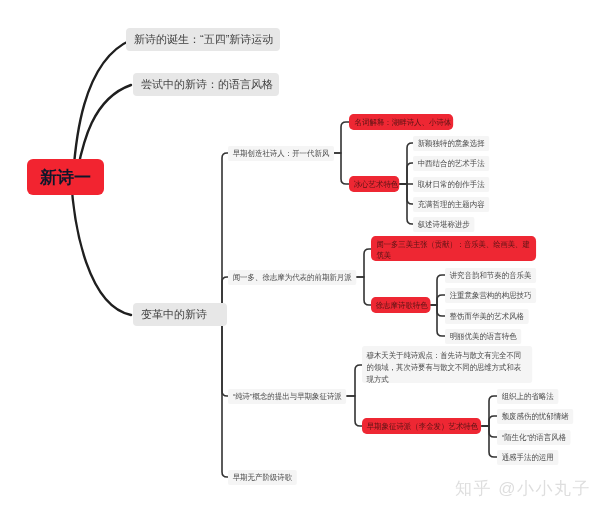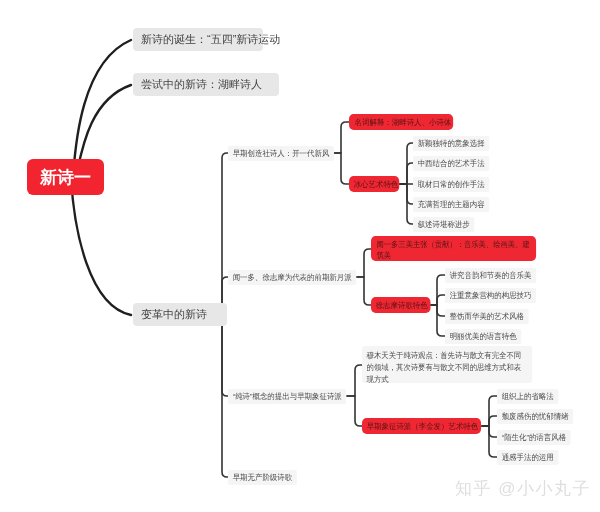--- a/index.html
+++ b/index.html
@@ -6,21 +6,21 @@
   html,body{margin:0;padding:0;}
   body{
     width:600px;height:512px;
     background:#ffffff;
     font-family:"Liberation Sans",sans-serif;
     position:relative;overflow:hidden;
   }
   #links{position:absolute;left:0;top:0;}
   .node{position:absolute;white-space:nowrap;box-sizing:border-box;}
   .root-node{
-    background:#f22430;color:#ffffff;border-radius:6px;font-weight:bold;
+    background:#f22430;color:#0f172a;border-radius:6px;font-weight:bold;
     display:flex;align-items:center;justify-content:center;
   }
   .pill{
     background:#e7e7e7;color:#3f3f3f;border-radius:4px;
     display:flex;align-items:center;
   }
   .redpill{
     background:#ee2733;color:#5a1414;border-radius:5px;
     display:flex;align-items:center;font-size:8px;
     transform:scaleX(0.93);transform-origin:0 50%;
@@ -67,26 +67,26 @@
     <path stroke-width="1.6" d="M482,426 L489,426 L489,421 Q489,416 494,416 L498,416"></path>
     <path stroke-width="1.6" d="M482,426 L489,426 L489,432 Q489,437 494,437 L498,437"></path>
     <path stroke-width="1.6" d="M482,426 L489,426 L489,452 Q489,457 494,457 L498,457"></path>
   </g>
 </svg>
 
 <div class="node root-node" style="left:27px;top:159px;width:77px;height:36px;font-size:17px;">
   <span>新诗一</span>
 </div>
 
-<div class="node pill" style="left:133px;top:28px;width:130px;height:23px;font-size:11px;padding-left:8px;">
+<div class="node pill" style="left:126px;top:28px;width:154px;height:23px;font-size:11px;padding-left:8px;">
   <span>新诗的诞生：“五四”新诗运动</span>
 </div>
 
 <div class="node pill" style="left:133px;top:73px;width:146px;height:23px;font-size:11px;padding-left:8px;">
-  <span>尝试中的新诗：湖畔诗人</span>
+  <span>尝试中的新诗：的语言风格</span>
 </div>
 
 <div class="node pill" style="left:133px;top:303px;width:94px;height:23px;font-size:11px;padding-left:8px;">
   <span>变革中的新诗</span>
 </div>
 
 <div class="node plain leaf" style="left:228px;top:146px;height:15px;">
   <span class="sq">早期创造社诗人：开一代新风</span>
 </div>
 <div class="node plain leaf" style="left:228px;top:270px;height:15px;">

